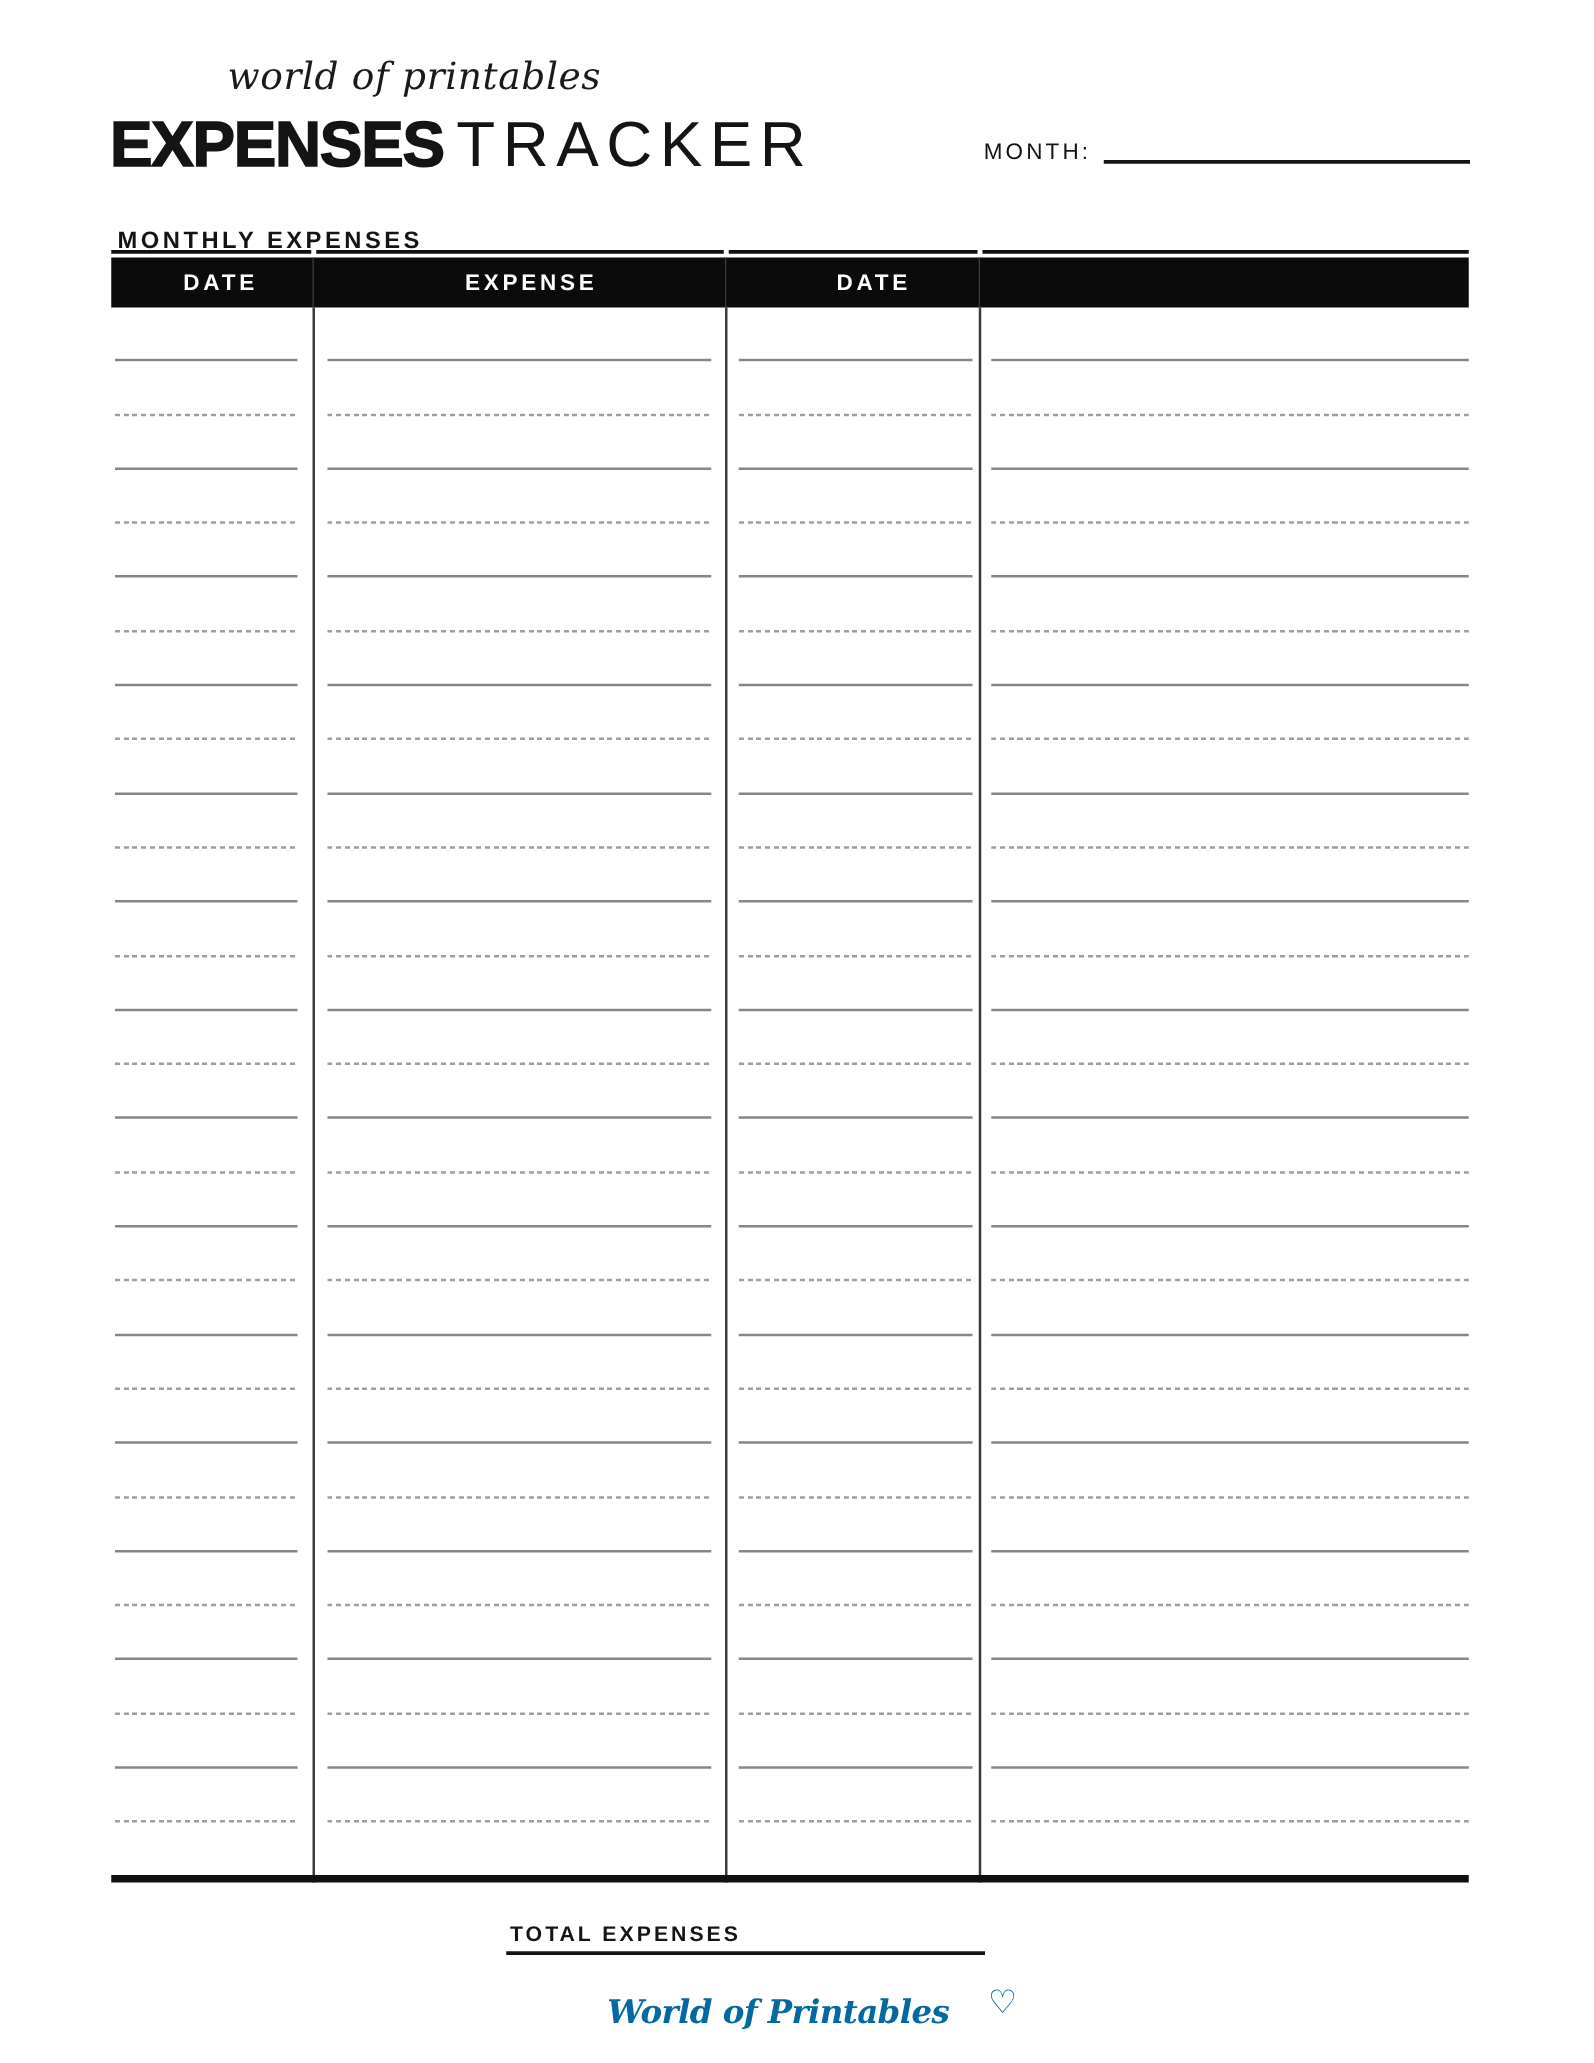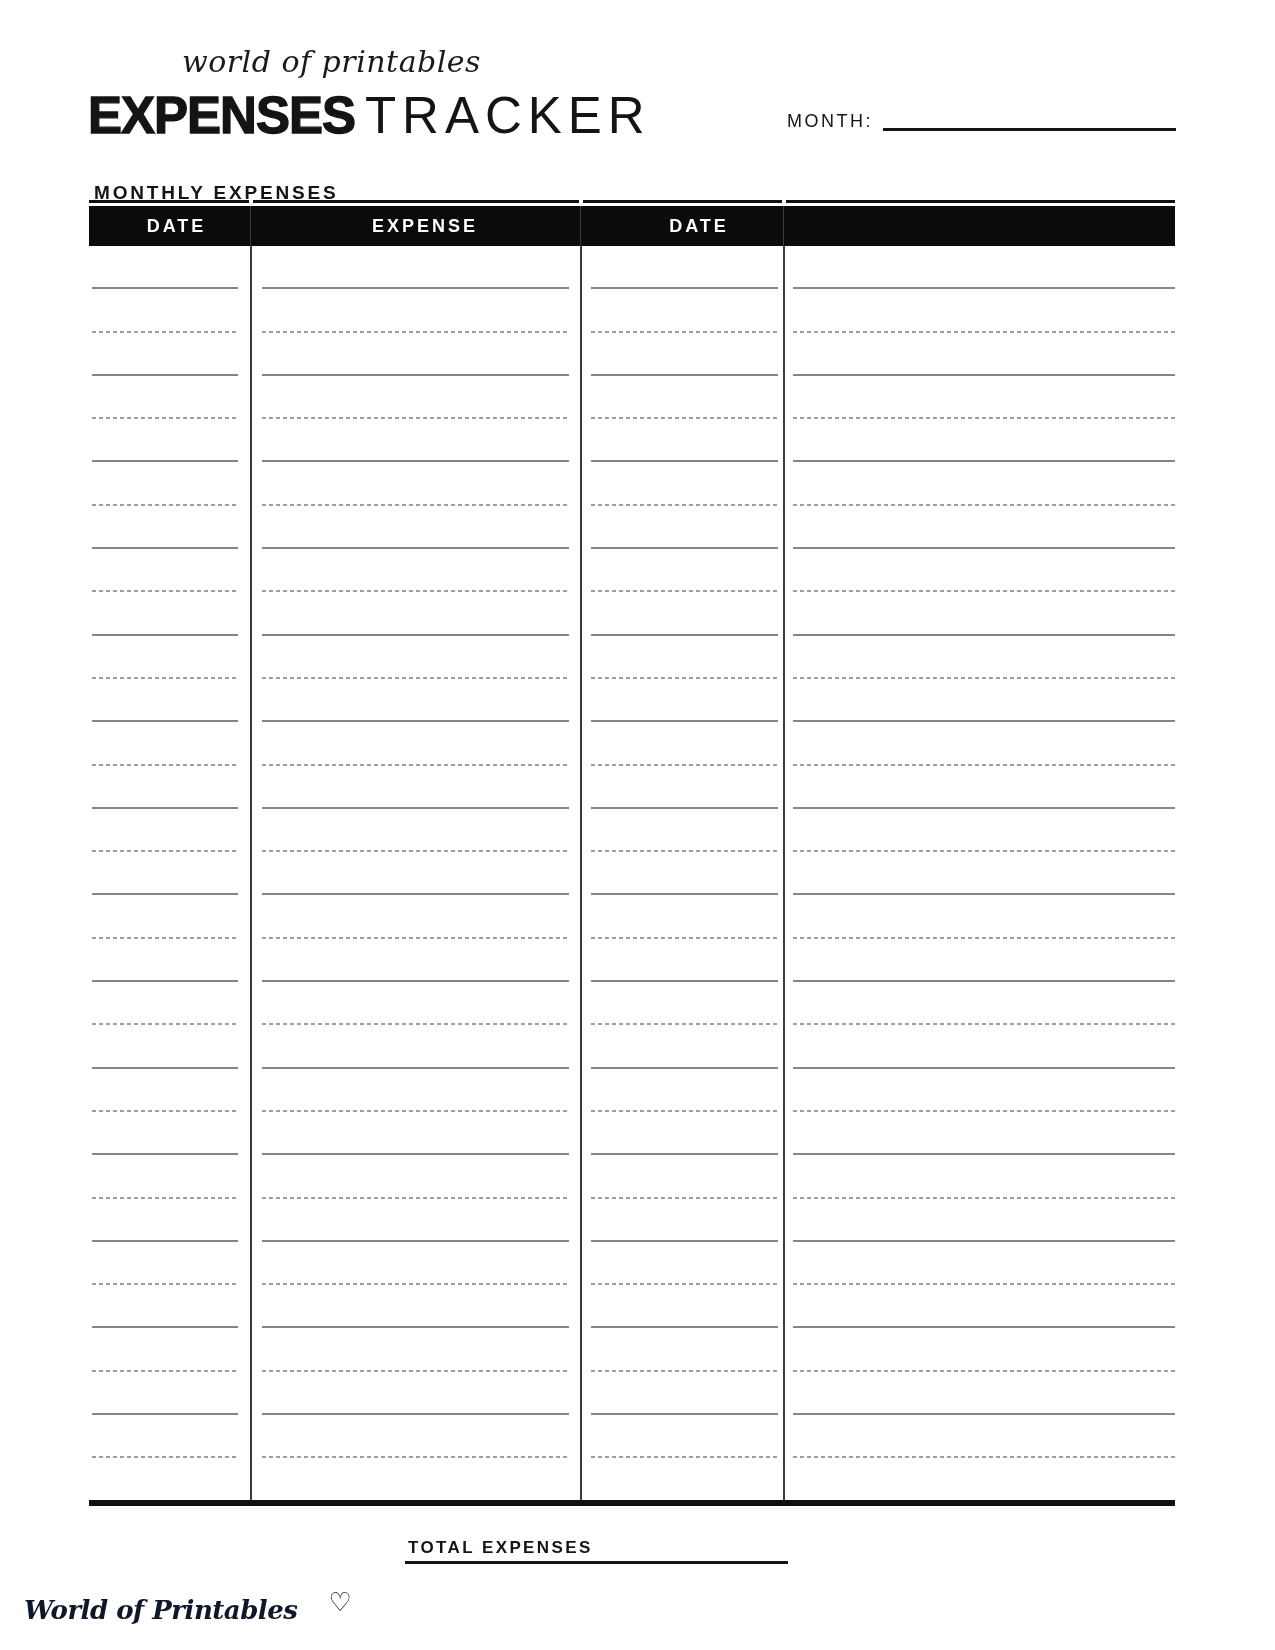--- a/index.html
+++ b/index.html
@@ -58,23 +58,23 @@
   .line-row.solid .line{background:var(--solid-line);}
   .line-row.dashed .line{height:2px;
     background:repeating-linear-gradient(90deg,var(--dashed-line) 0 4px,transparent 4px 7px);}
   .vsep{position:absolute;top:0;bottom:0;width:2px;background:var(--column-separator);}
   .vsep.v0{left:161px;}.vsep.v1{left:491px;}.vsep.v2{left:694px;}
   .bottom-border{position:absolute;left:0;right:0;bottom:0;height:6px;background:var(--table-border);}
 
   
   .total-label{left:408px;top:1538px;font-size:17px;font-weight:700;letter-spacing:2.4px;}
   .total-line{left:405px;top:1561px;width:383px;height:3px;background:var(--ink);}
-  .footer-logo{left:0;top:1595px;width:100%;text-align:left;white-space:nowrap;
+  .footer-logo{left:0;top:1595px;width:100%;text-align:center;white-space:nowrap;
     font-family:"DejaVu Serif",serif;font-style:italic;font-weight:700;
-    font-size:26px;letter-spacing:-0.5px;text-indent:24px;color:#0f172a;}
+    font-size:26px;letter-spacing:-0.5px;text-indent:24px;color:#0369a1;}
   .heart{display:inline-block;font-size:26px;font-weight:400;font-style:normal;
          position:relative;top:-8px;margin-left:7px;}
 </style>
 </head>
 <body>
 
 <div>
 
   <div class="abs brand-script">world of printables</div>
 

